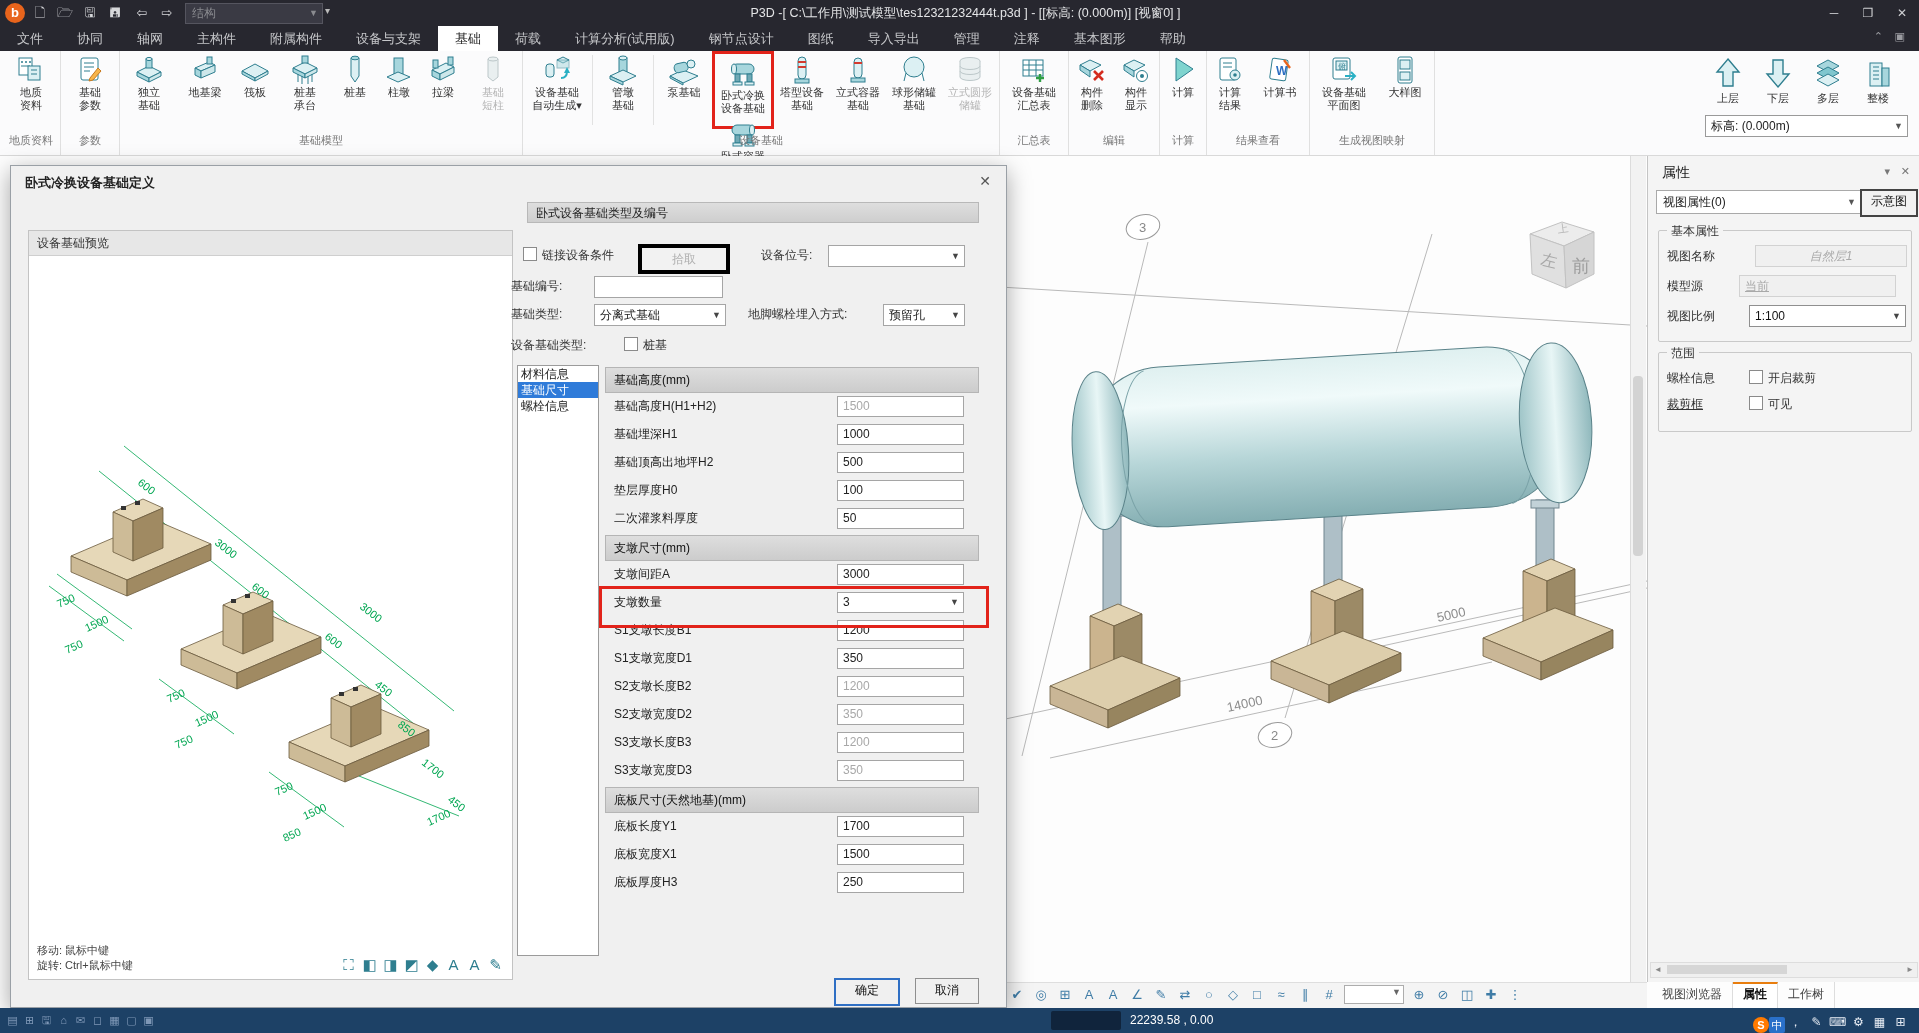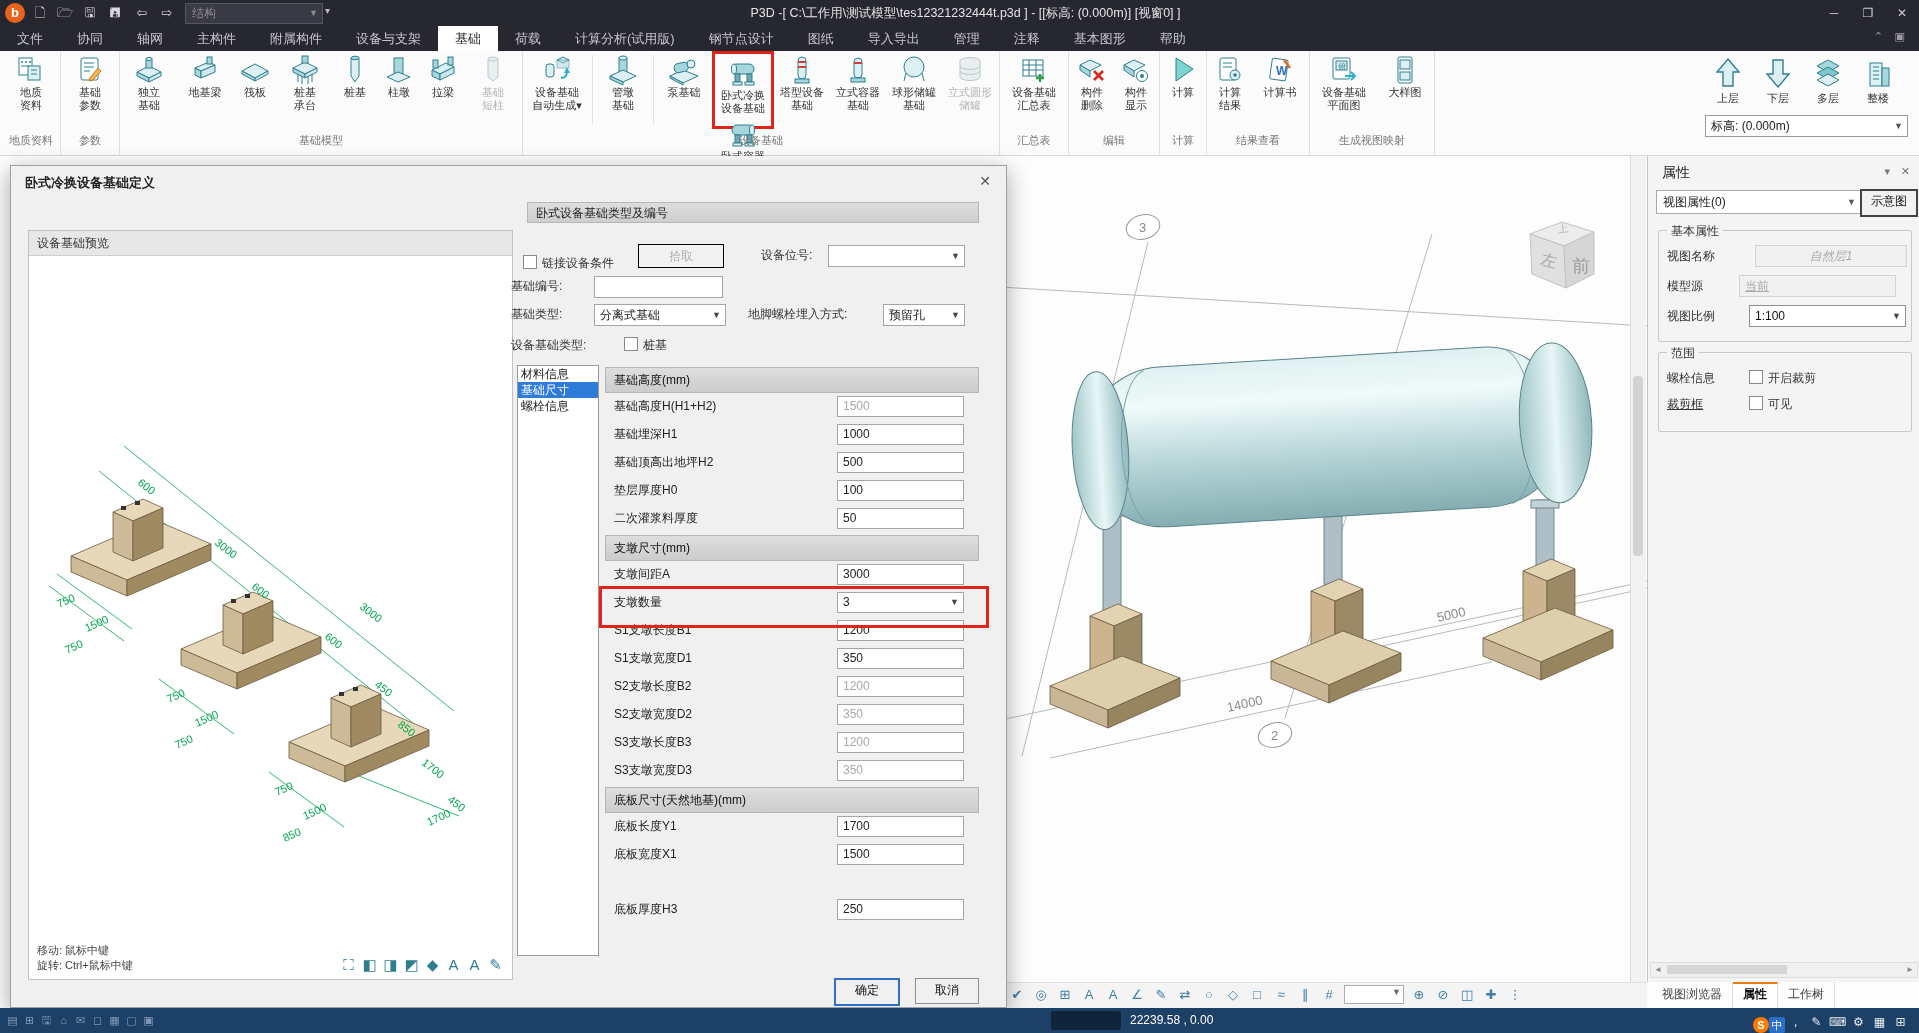--- a/index.html
+++ b/index.html
@@ -88,21 +88,21 @@
   #preview-svg{position:absolute;left:0;top:25px;}
   #preview-hints{position:absolute;left:8px;bottom:6px;font-size:11px;color:#444;line-height:15px;}
   #preview-tools{position:absolute;right:6px;bottom:5px;font-size:15px;color:#2e7e8f;}
   #preview-tools span{display:inline-block;width:21px;text-align:center;}
   .secbar{position:absolute;background:linear-gradient(#dedede,#cecece);border:1px solid #b8b8b8;
     font-size:12px;color:#222;line-height:20px;padding-left:8px;box-sizing:border-box;}
   .flabel{position:absolute;font-size:12px;color:#333;line-height:22px;white-space:nowrap;}
   .finput{position:absolute;height:20px;background:#fff;border:1px solid #a5a5a5;font-size:12px;line-height:20px;padding-left:5px;color:#222;}
   .finput.gray{color:#a8a8a8;}
   .finput .arr{position:absolute;right:4px;top:0;font-size:9px;color:#444;}
-  .fbtn{position:absolute;height:22px;border:1px solid #000000;background:#f2f2f2;color:#b0b0b0;
+  .fbtn{position:absolute;height:22px;border:4px solid #000000;background:#f2f2f2;color:#b0b0b0;
     font-size:12px;text-align:center;line-height:22px;}
   #mat-list{position:absolute;left:506px;top:199px;width:80px;height:589px;background:#fff;border:1px solid #9b9b9b;font-size:12px;}
   #mat-list .item{height:16px;line-height:16px;padding-left:3px;color:#222;}
   #mat-list .item.sel{background:#2f7bd9;color:#fff;}
   #ptable{position:absolute;left:594px;top:199px;width:372px;}
   .trow{position:absolute;left:0;width:372px;height:28px;}
   .trow .lab{position:absolute;left:9px;top:0;font-size:12px;color:#222;line-height:26px;white-space:nowrap;}
   .trow .val{position:absolute;left:232px;top:3px;width:120px;height:19px;background:#fff;border:1px solid #a5a5a5;
     font-size:12px;line-height:19px;padding-left:5px;color:#222;box-sizing:content-box;}
   .trow .val.dis{color:#a8a8a8;}
@@ -677,21 +677,21 @@
         </svg>
       <div id="preview-hints">
         <div>移动: 鼠标中键</div>
         <div>旋转: Ctrl+鼠标中键</div>
       </div>
       <div id="preview-tools"><span>⛶</span><span>◧</span><span>◨</span><span>◩</span><span>◆</span><span>A</span><span>A</span><span>✎</span></div>
     </div>
 
     <div class="secbar" style="left:516px;top:36px;width:452px;height:21px">卧式设备基础类型及编号</div>
 
-    <div class="flabel" style="left:512px;top:86px"><span class="chk"></span><span>链接设备条件</span></div>
+    <div class="flabel" style="left:512px;top:78px"><span class="chk"></span><span>链接设备条件</span></div>
     <div class="fbtn" style="left:627px;top:78px;width:84px">拾取</div>
     <div class="flabel" style="left:750px;top:78px">设备位号:</div>
     <div class="finput gray" style="left:817px;top:79px;width:130px">
         <span class="arr">▼</span>
       </div>
 
     <div class="flabel" style="left:500px;top:109px">基础编号:</div>
     <div class="finput" style="left:583px;top:110px;width:122px"></div>
 
     <div class="flabel" style="left:500px;top:137px">基础类型:</div>
@@ -770,21 +770,21 @@
           <div class="lab">底板尺寸(天然地基)(mm)</div>
         </div>
         <div class="trow" style="top: 448px;">
           <div class="lab">底板长度Y1</div>
           <div class="val">1700</div>
         </div>
         <div class="trow" style="top: 476px;">
           <div class="lab">底板宽度X1</div>
           <div class="val">1500</div>
         </div>
-        <div class="trow" style="top: 504px; margin-top: 27px;">
+        <div class="trow" style="top: 504px;">
           <div class="lab">底板厚度H3</div>
           <div class="val">250</div>
         </div>
       </div>
     <div id="red-row"></div>
 
     <div class="dlgbtn def" style="left:823px">确定</div>
     <div class="dlgbtn" style="left:904px">取消</div>
   </div>
 </div>

